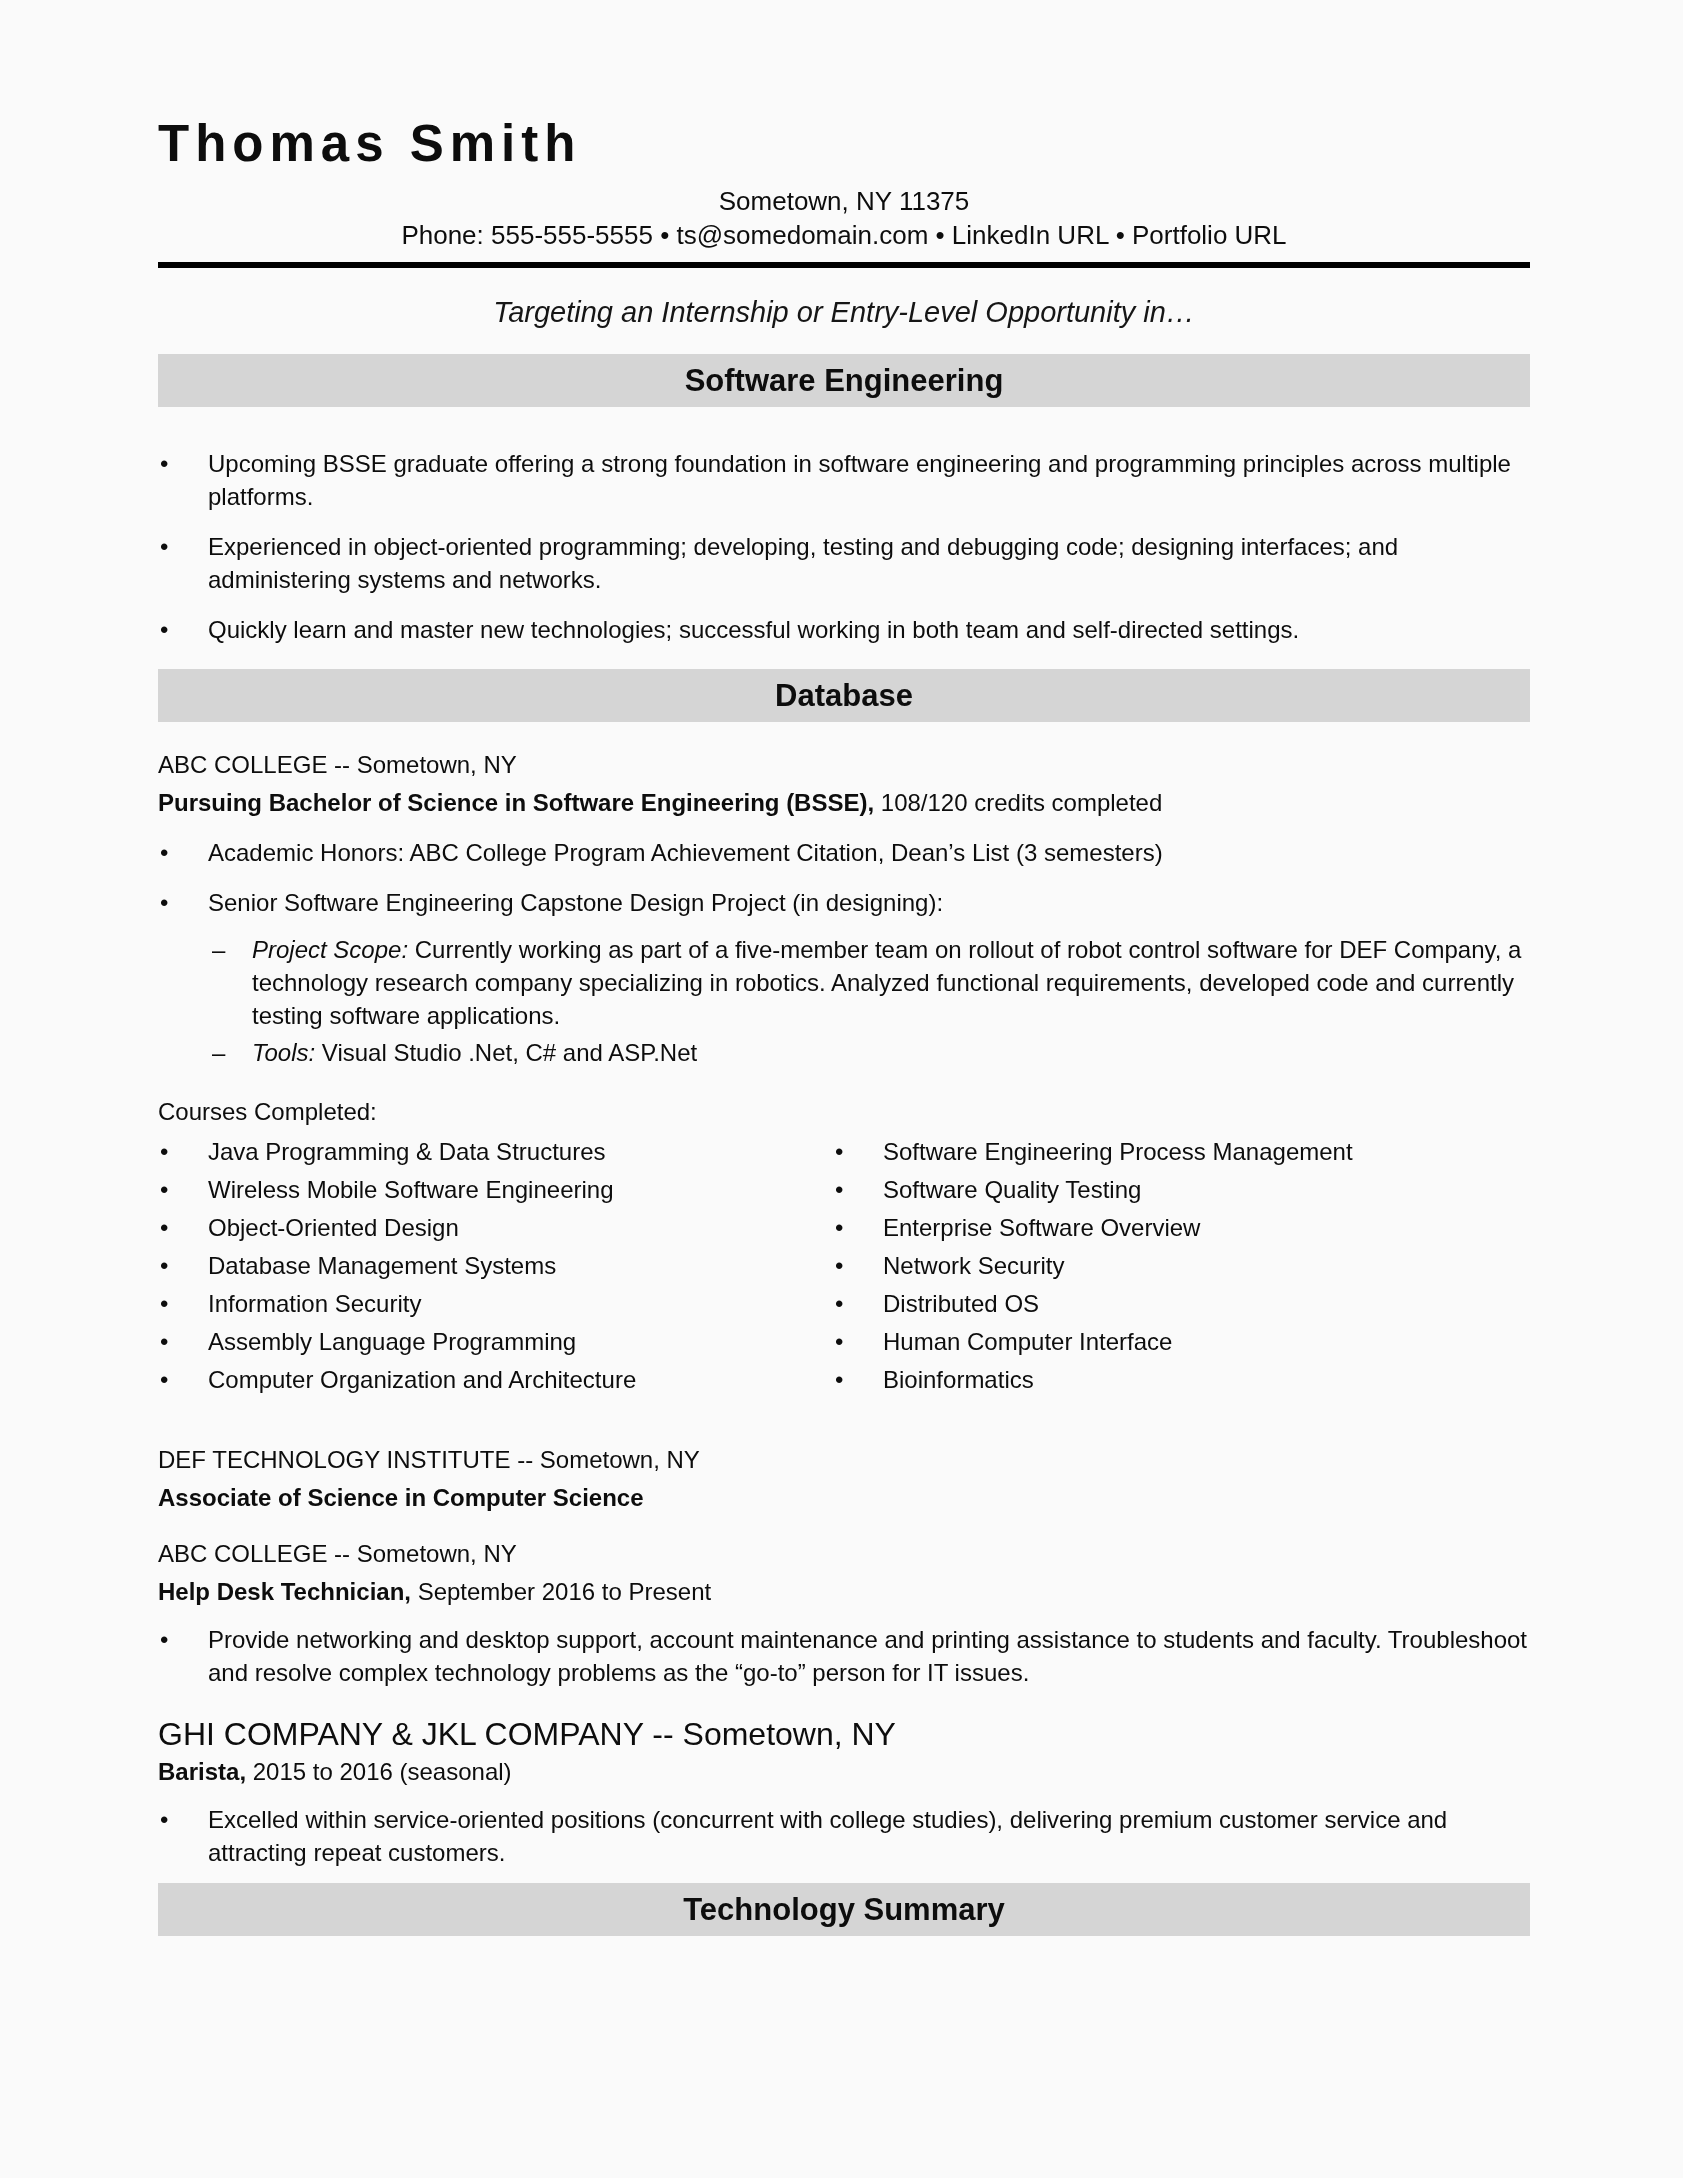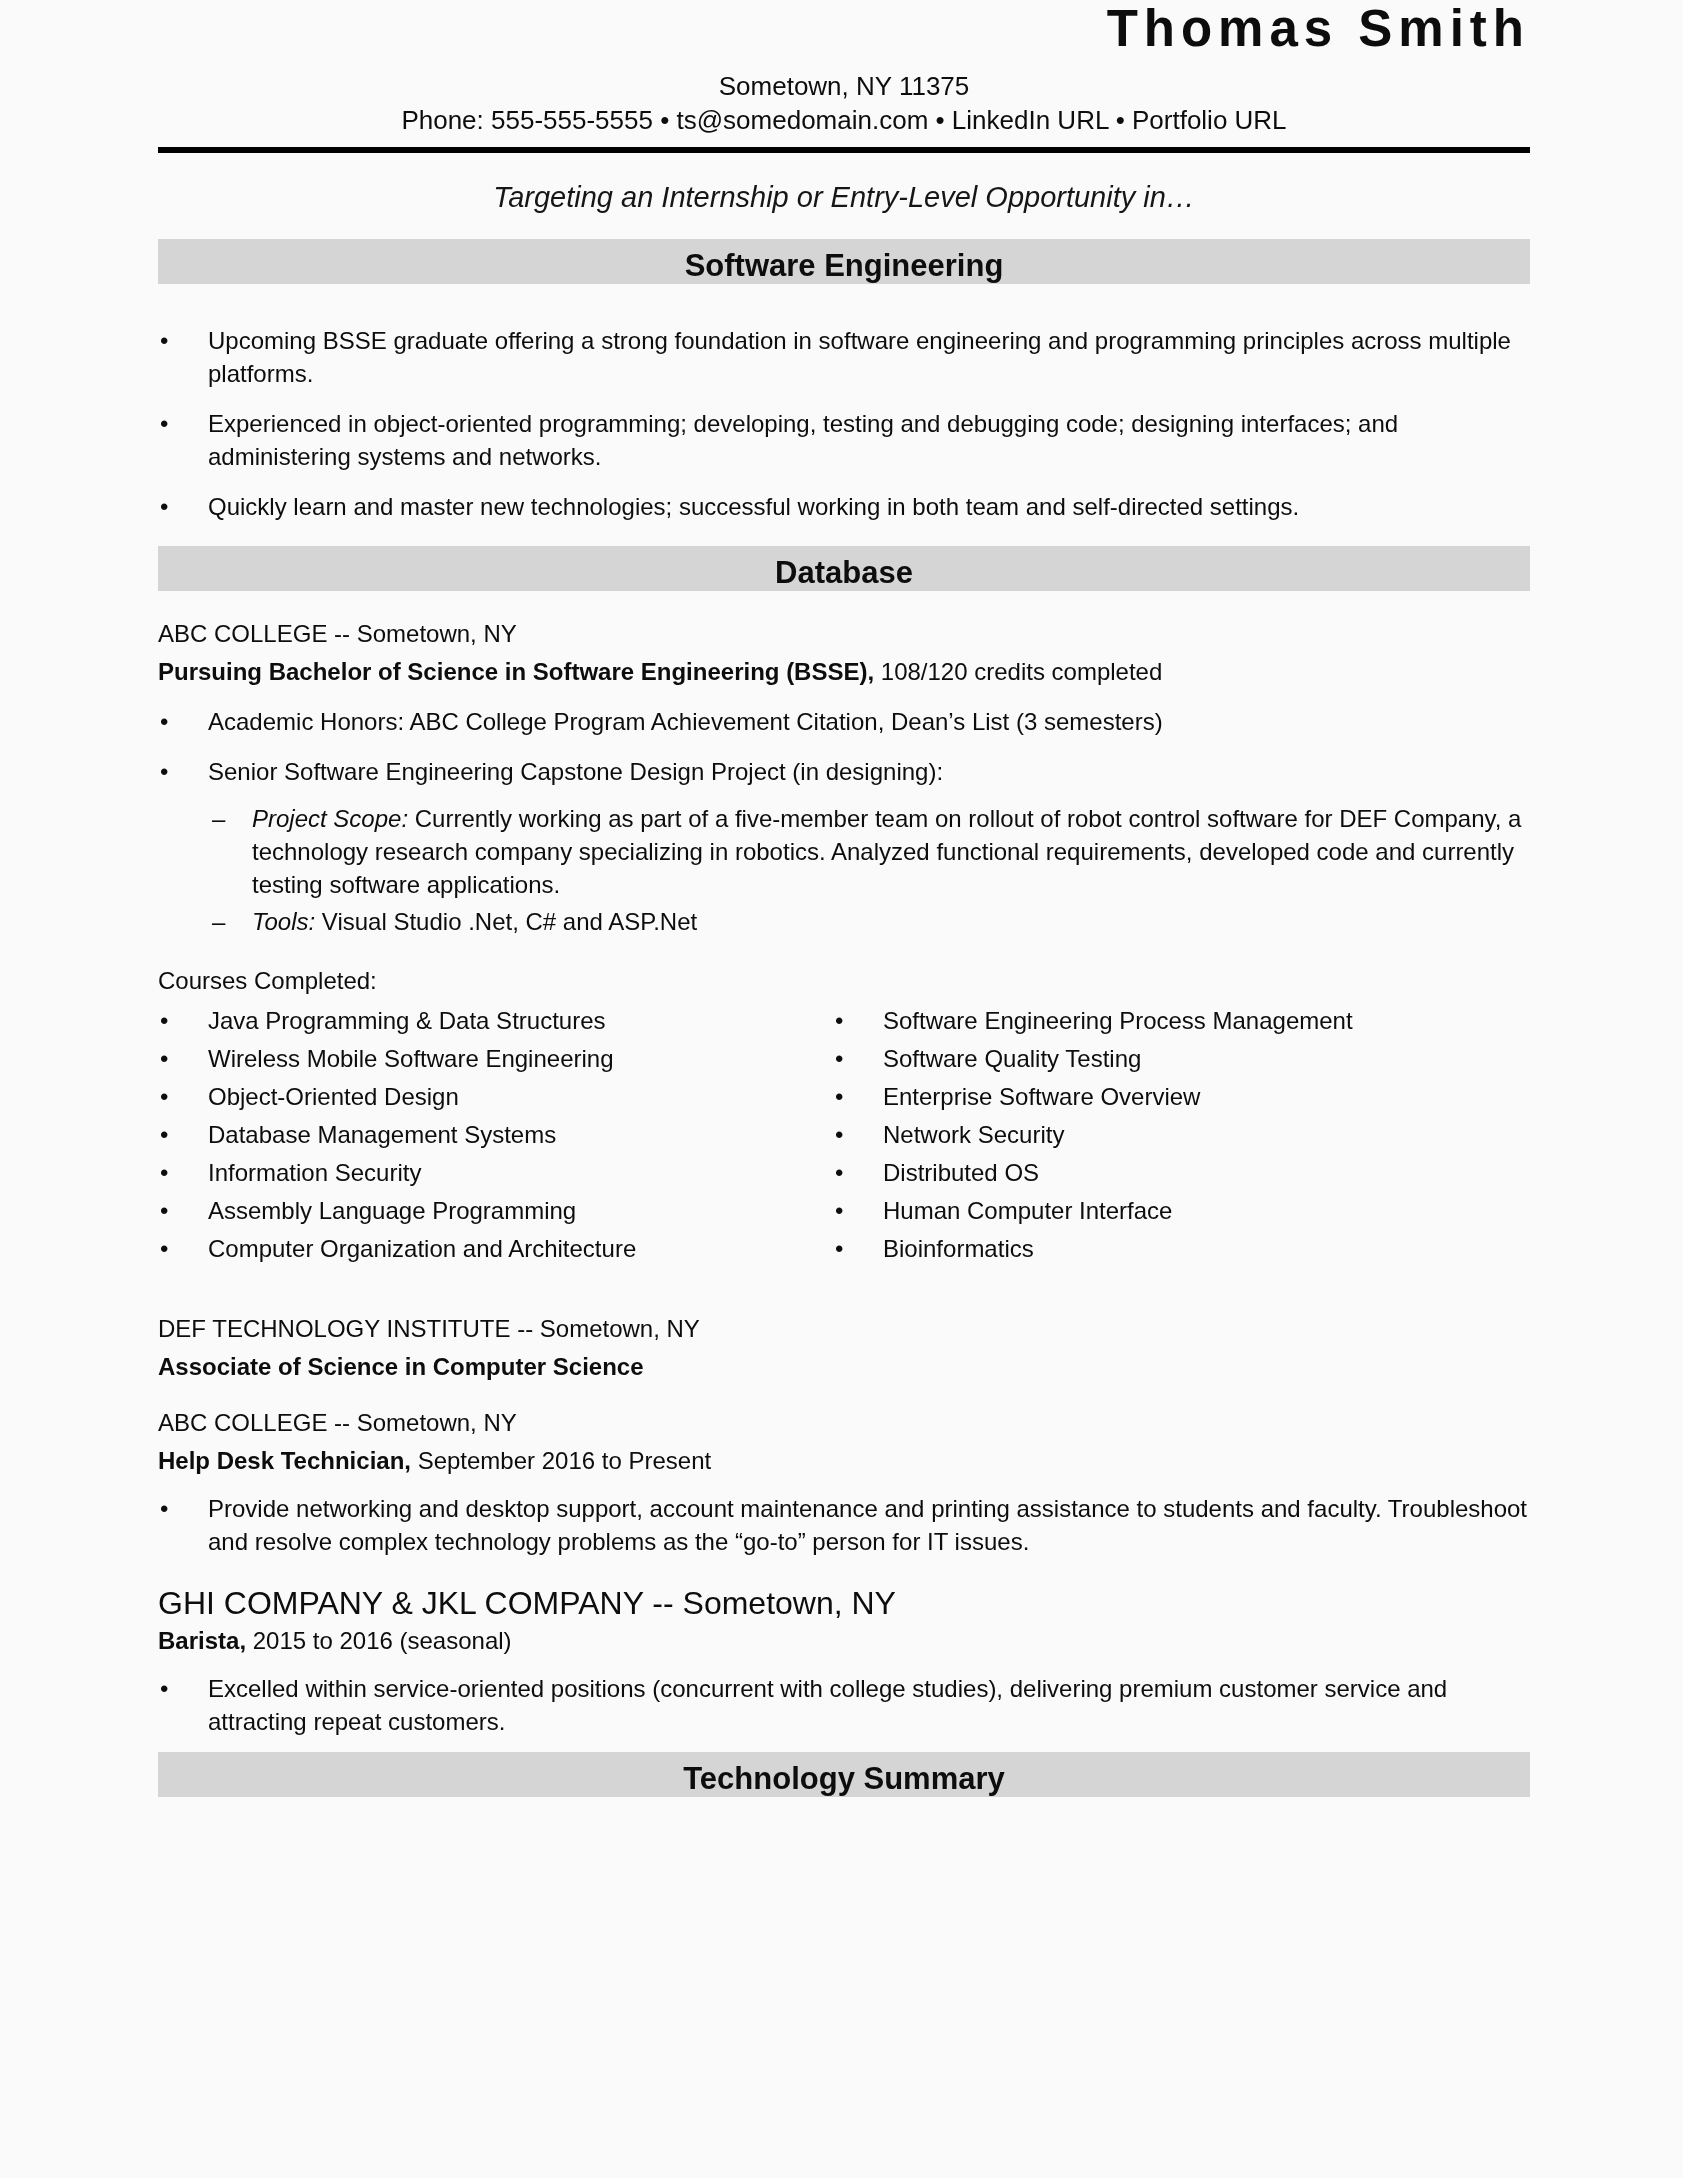--- a/index.html
+++ b/index.html
@@ -6,28 +6,28 @@
   html, body { width:1683px; height:2178px; }
   body {
     background:#fafafa;
     font-family:"Liberation Sans","DejaVu Sans",sans-serif;
     color:#0d0d0d;
     position:relative;
     overflow:hidden;
   }
   .page { position:absolute; left:158px; top:0; width:1372px; }
 
-  .name { text-align:right; font-size:51px; font-weight:700; letter-spacing:6px; line-height:57px; }
+  .name { margin-top:115px; text-align:left; font-size:51px; font-weight:700; letter-spacing:6px; line-height:57px; }
   .subline { text-align:center; font-size:26px; line-height:30px; }
   .location { margin-top:14px; }
   .contact { margin-top:4px; }
   .rule { margin-top:12px; height:6px; background:#000; }
   .tagline { margin-top:26px; text-align:center; font-style:italic; font-size:29px; line-height:36px; color:#161616; }
 
-  .banner { margin-top:24px; background:#d5d5d5; height:45px; line-height:53px; text-align:center; font-size:31px; font-weight:700; }
+  .banner { margin-top:24px; background:#d5d5d5; height:53px; line-height:53px; text-align:center; font-size:31px; font-weight:700; }
   .banner.edu  { margin-top:23px; }
   .banner.work { margin-top:22px; }
   .banner.tech { margin-top:14px; }
 
   ul.blist { list-style:none; margin-top:40px; }
   ul.blist > li { position:relative; padding-left:50px; font-size:24px; line-height:33px; margin-bottom:17px; }
   ul.blist > li::before { content:"\2022"; position:absolute; left:2px; top:0; }
   ul.blist > li:last-child { margin-bottom:0; }
   ul.blist.tight { margin-top:18px; }
   ul.blist.job { margin-top:16px; }

